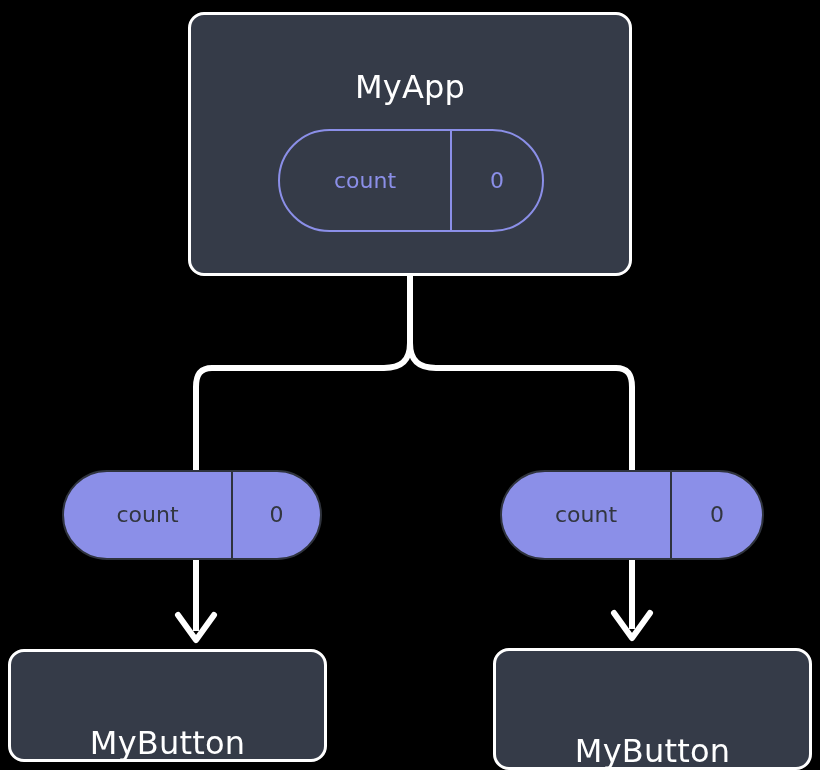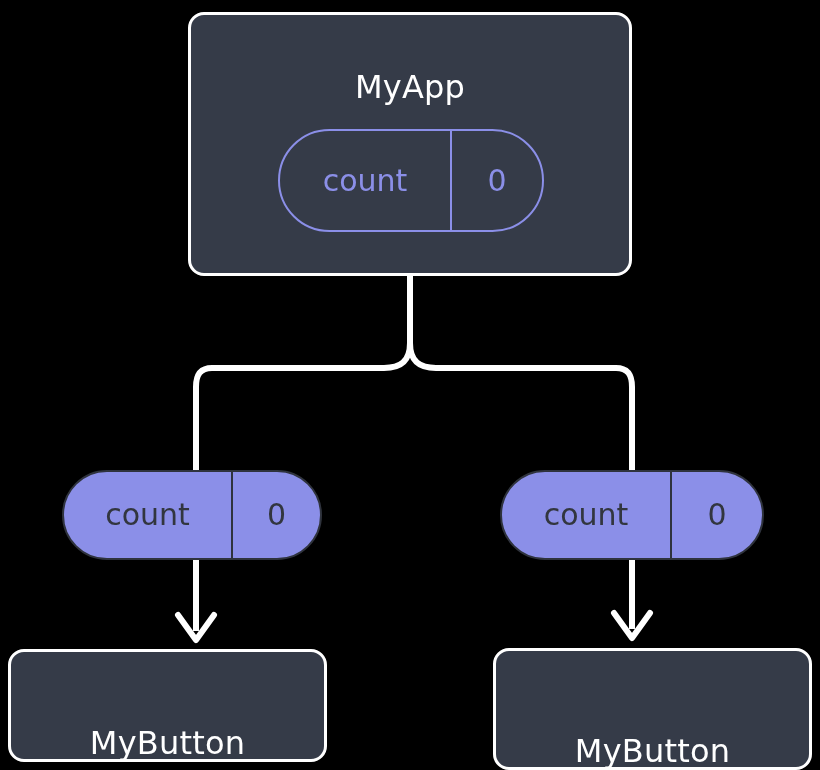--- a/index.html
+++ b/index.html
@@ -84,21 +84,21 @@
     box-sizing: border-box;
     display: flex;
     align-items: stretch;
     border-radius: 999px;
     overflow: hidden;
   }
   .pill-key, .pill-val {
     display: flex;
     align-items: center;
     justify-content: center;
-    font-size: 30px;
+    font-size: 22px;
     line-height: 1;
     white-space: nowrap;
   }
 
   
   .pill-outline {
     background: transparent;
     border: 2px solid #8b8fe8;
   }
   .pill-outline .pill-key,

